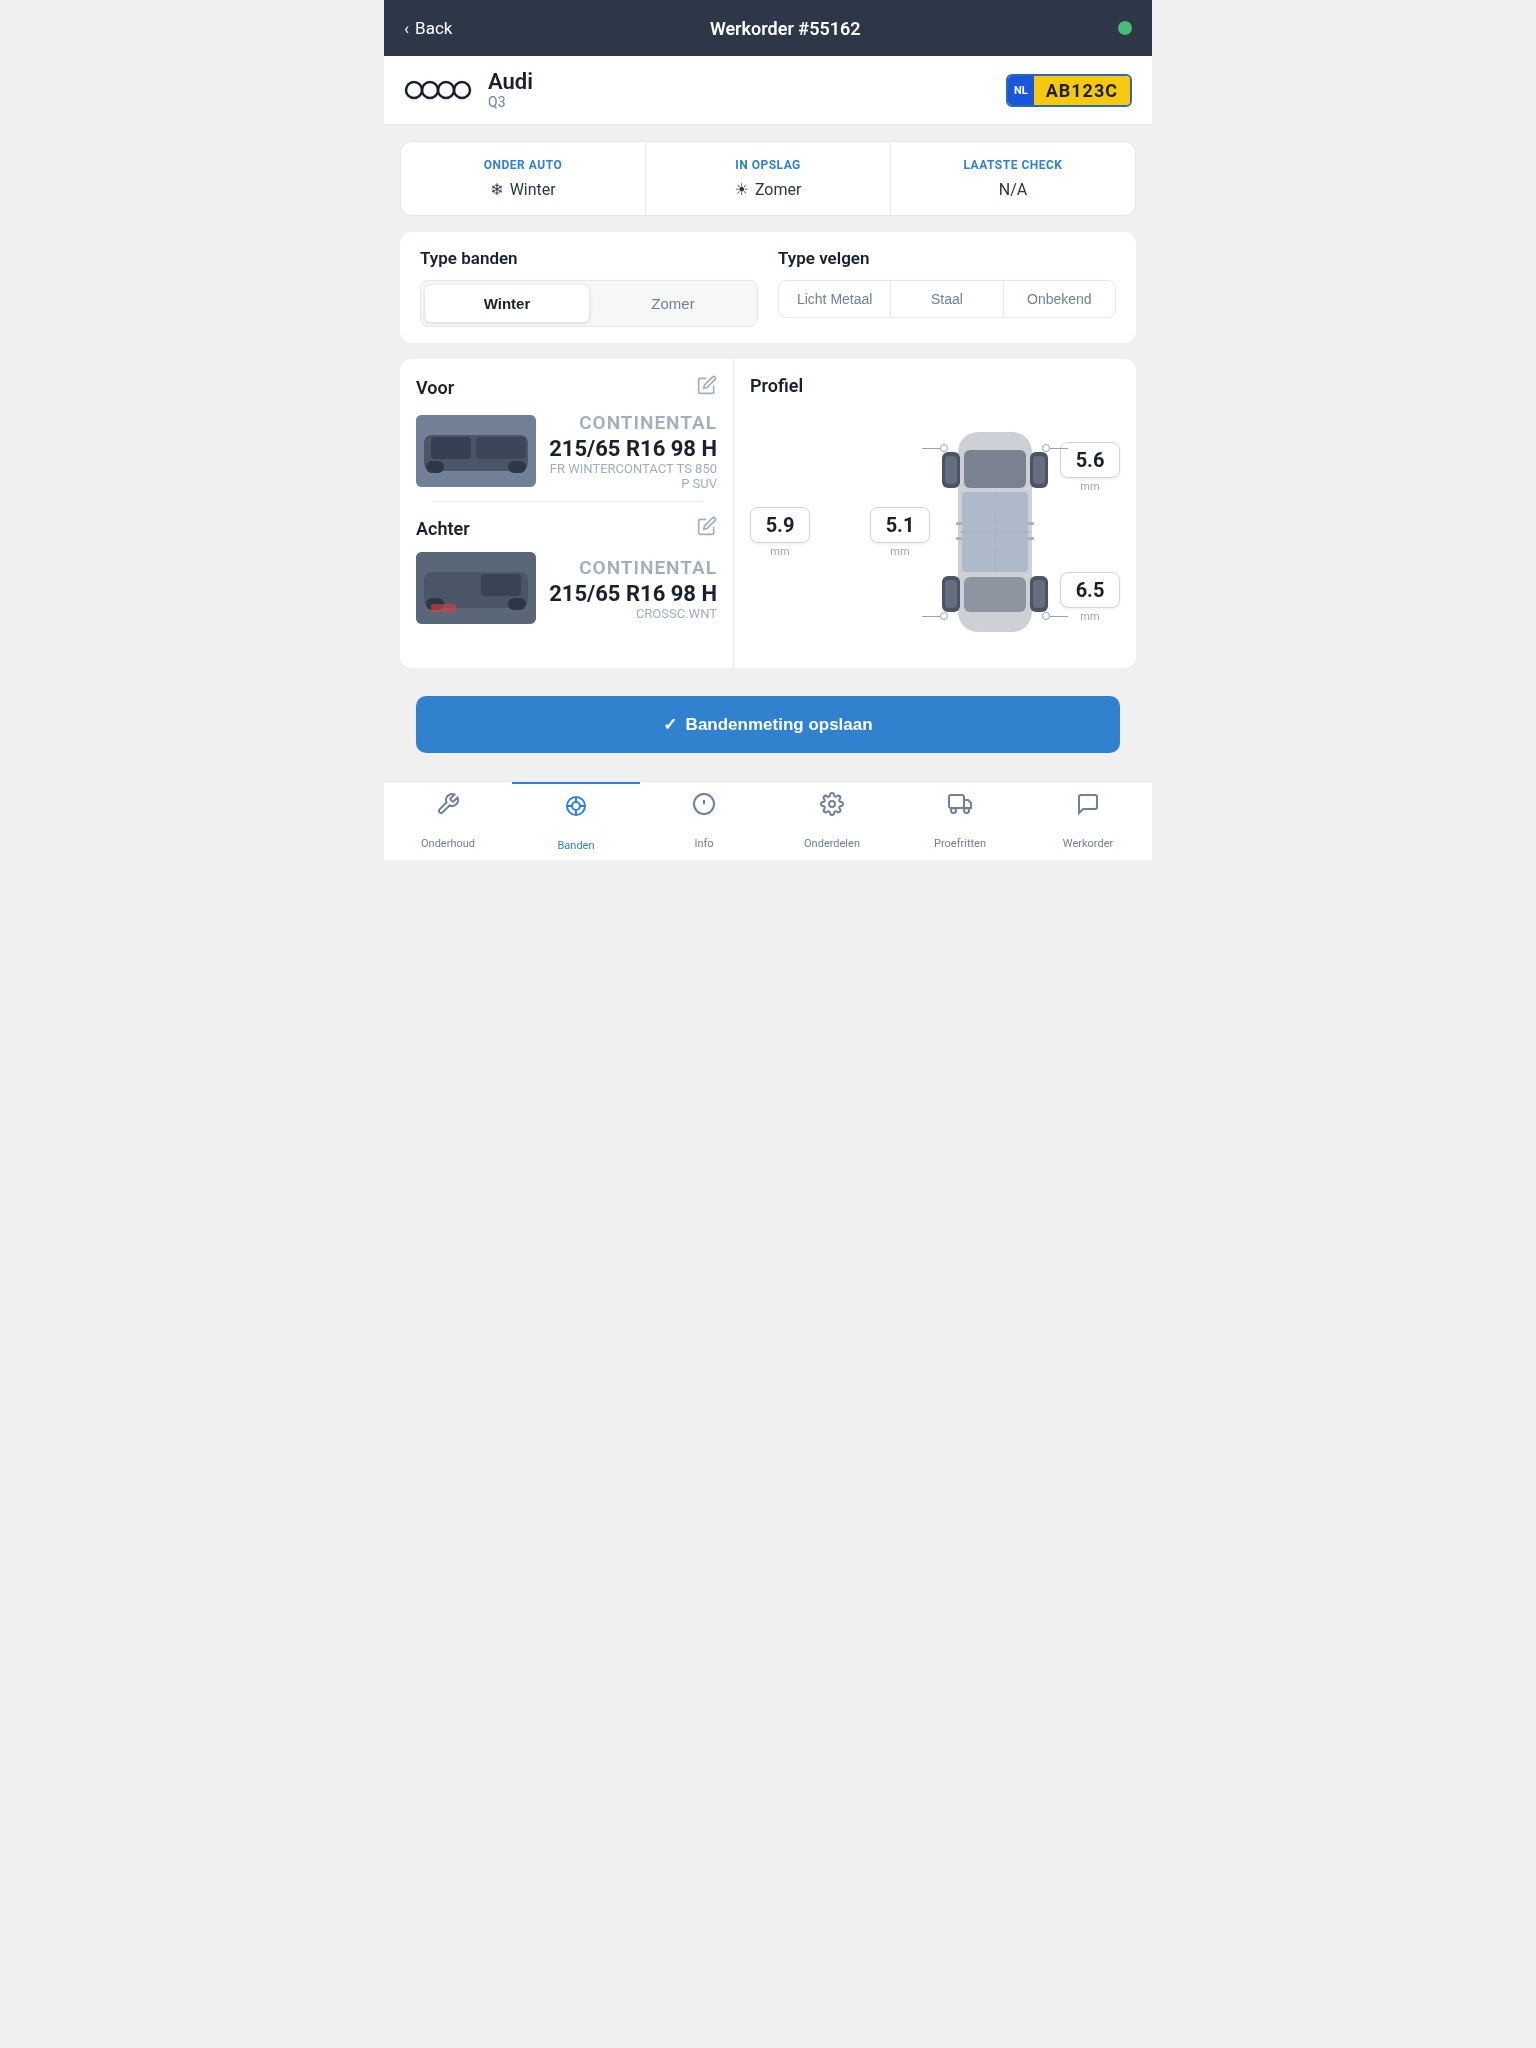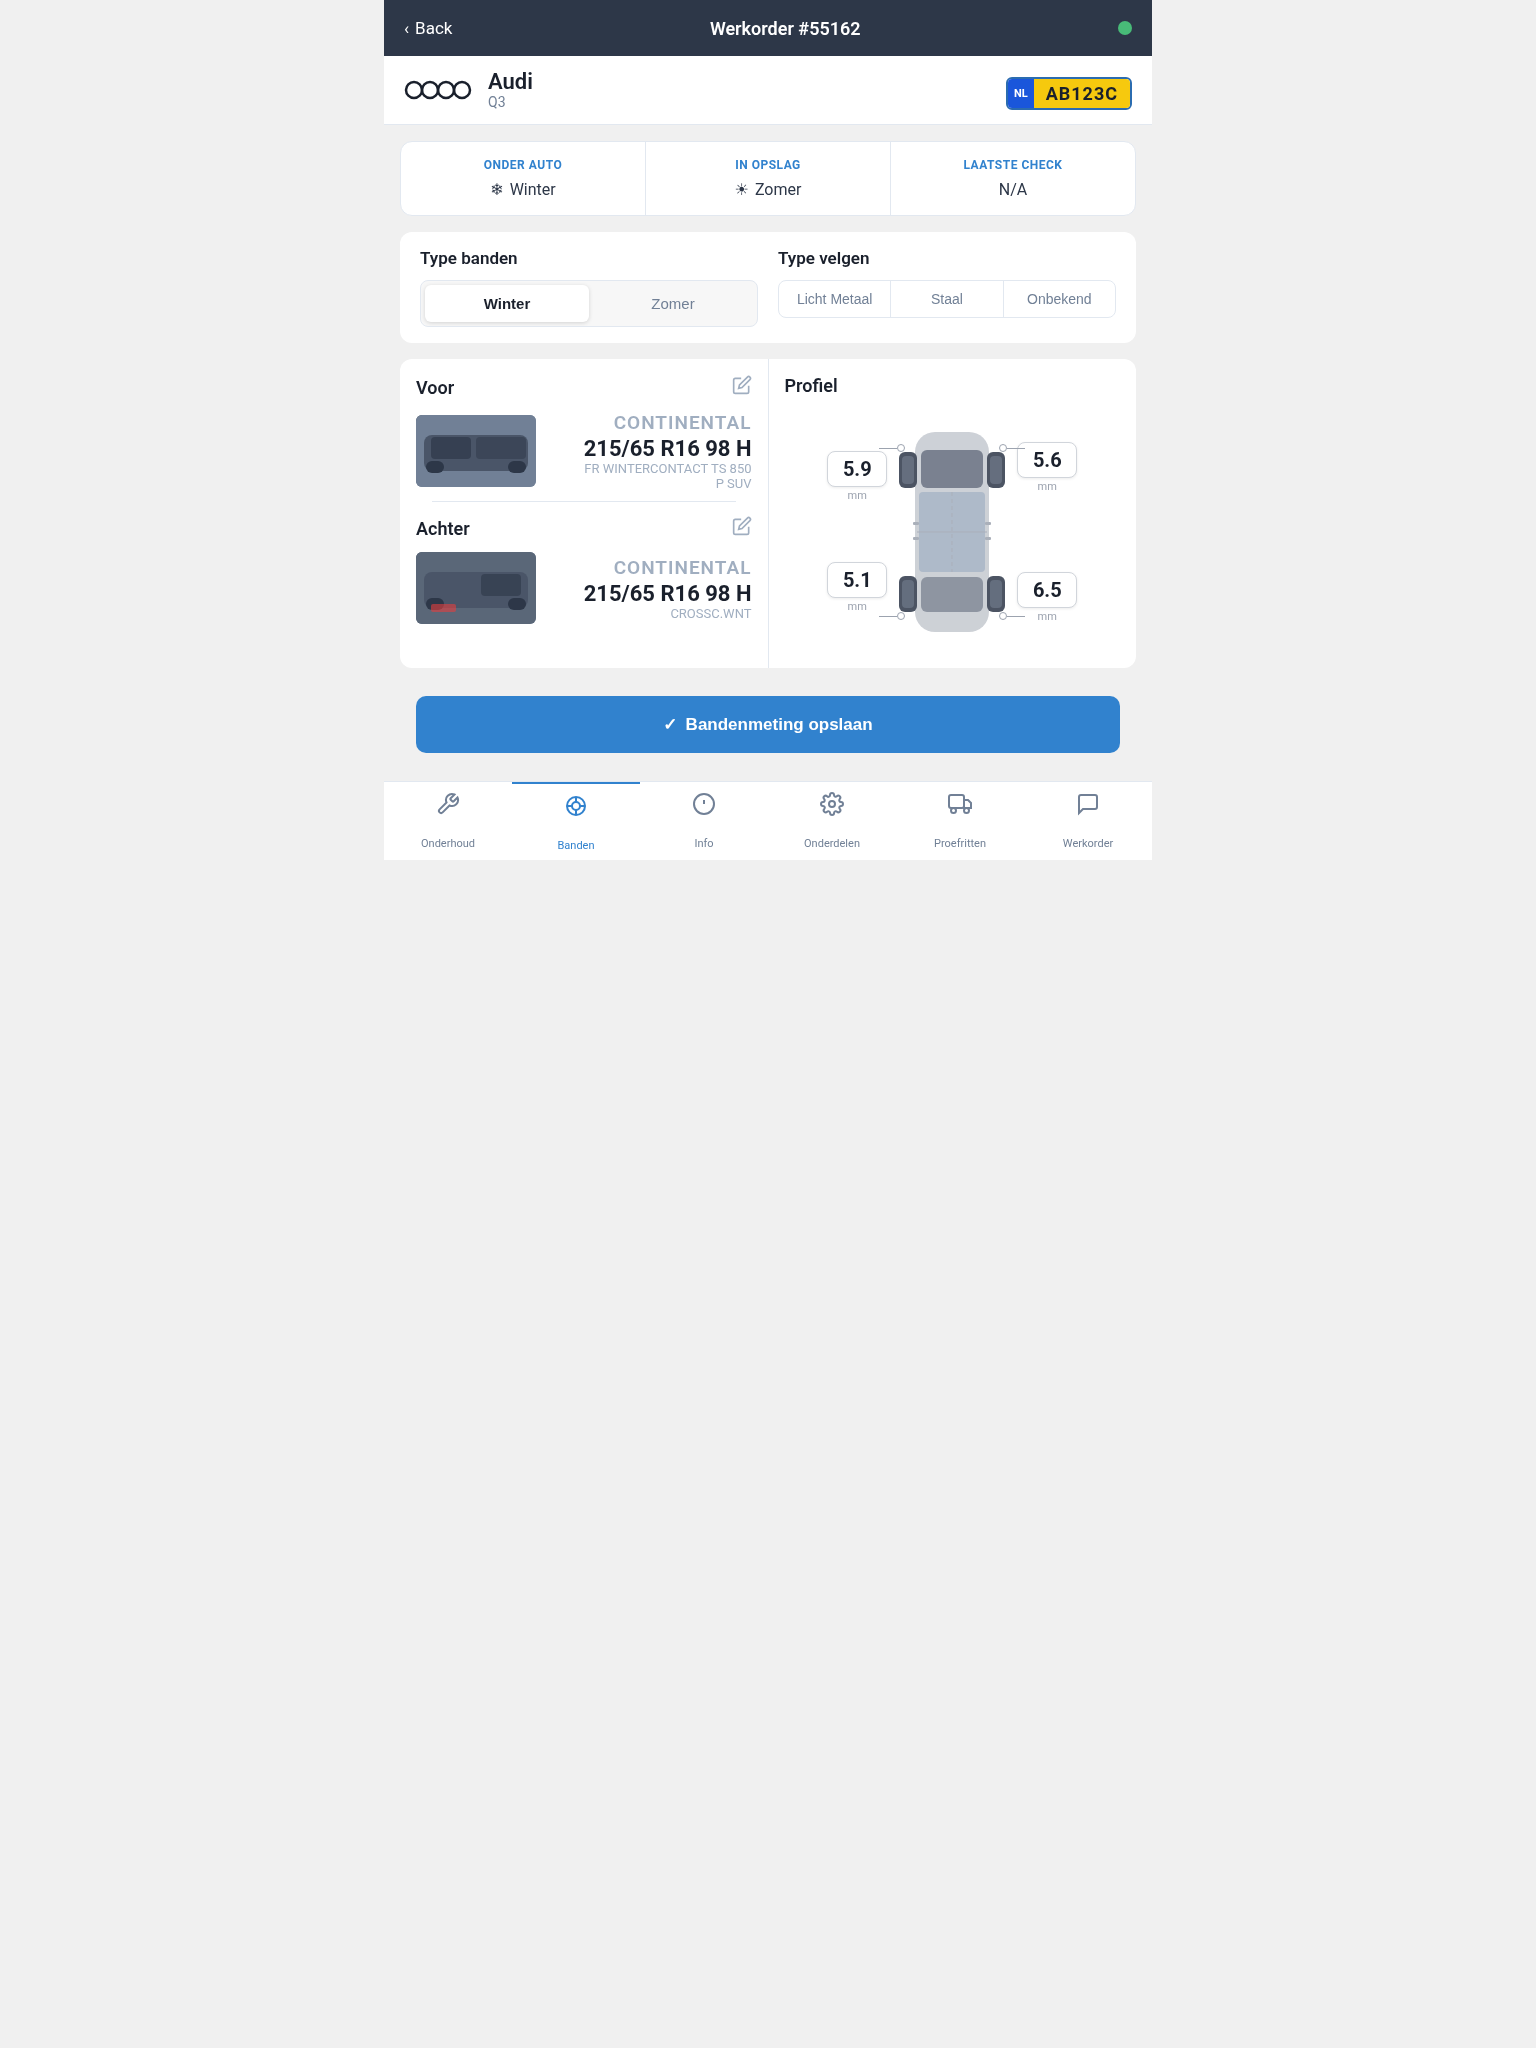--- a/index.html
+++ b/index.html
@@ -40,21 +40,21 @@
       width: 14px;
       height: 14px;
       border-radius: 50%;
       background: #48bb78;
     }
 
     
     .car-info-bar {
       background: white;
       display: flex;
-      align-items: flex-end;
+      align-items: center;
       justify-content: space-between;
       padding: 14px 20px;
       border-bottom: 1px solid #e2e8f0;
     }
     .car-info-left {
       display: flex;
       align-items: center;
       gap: 14px;
     }
     .audi-logo {
@@ -331,21 +331,21 @@
     
     .profiel-wrapper {
       position: relative;
       display: flex;
       align-items: center;
       justify-content: center;
       padding: 10px 0;
     }
     .profiel-left-col {
       display: flex;
-      flex-direction: column;
+      flex-direction: row;
       gap: 60px;
       align-items: flex-end;
       margin-right: 10px;
     }
     .profiel-right-col {
       display: flex;
       flex-direction: column;
       gap: 79px;
       align-items: flex-start;
       margin-left: 10px;

